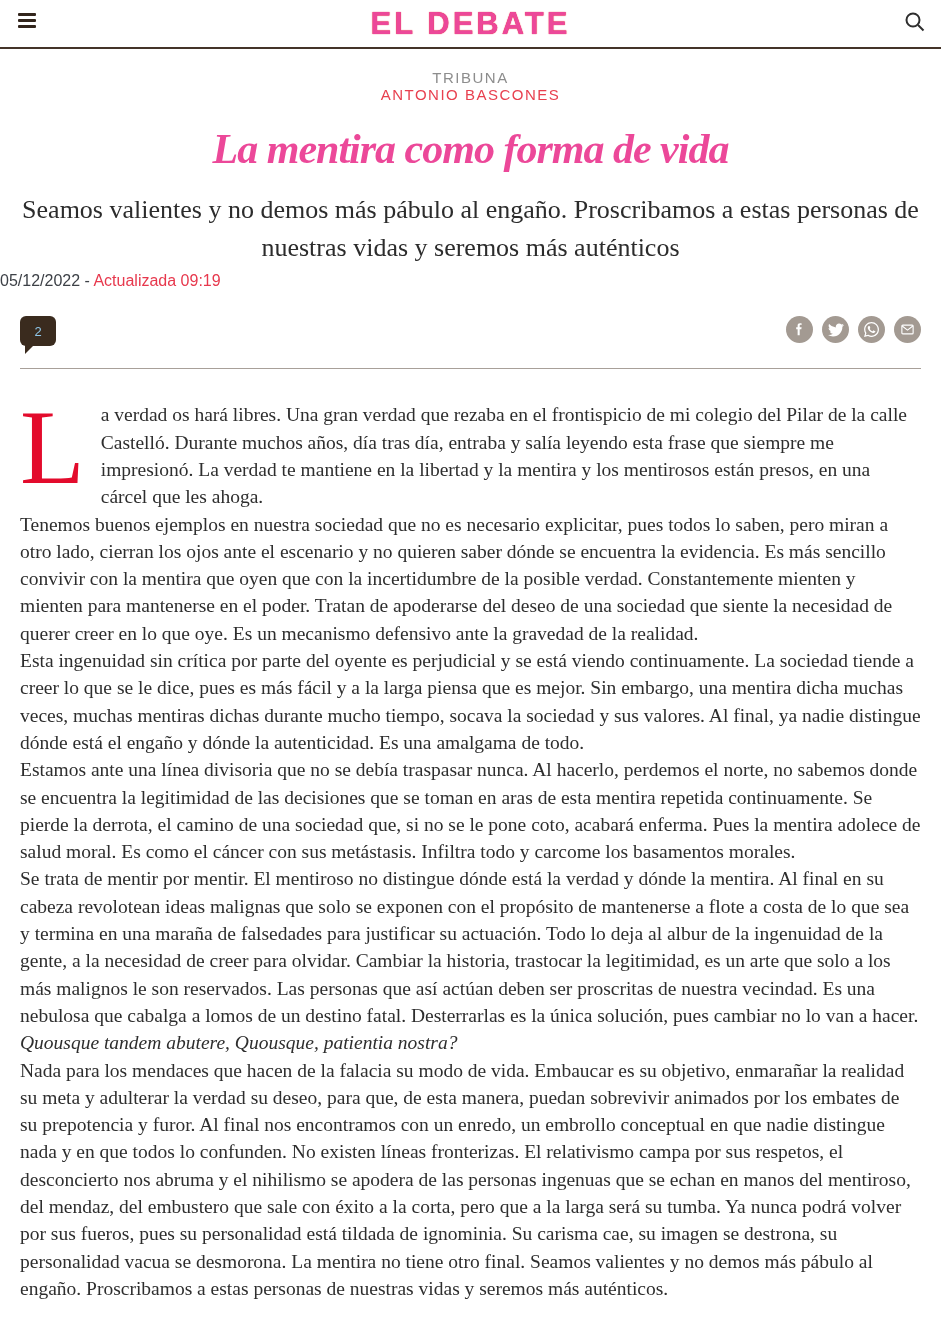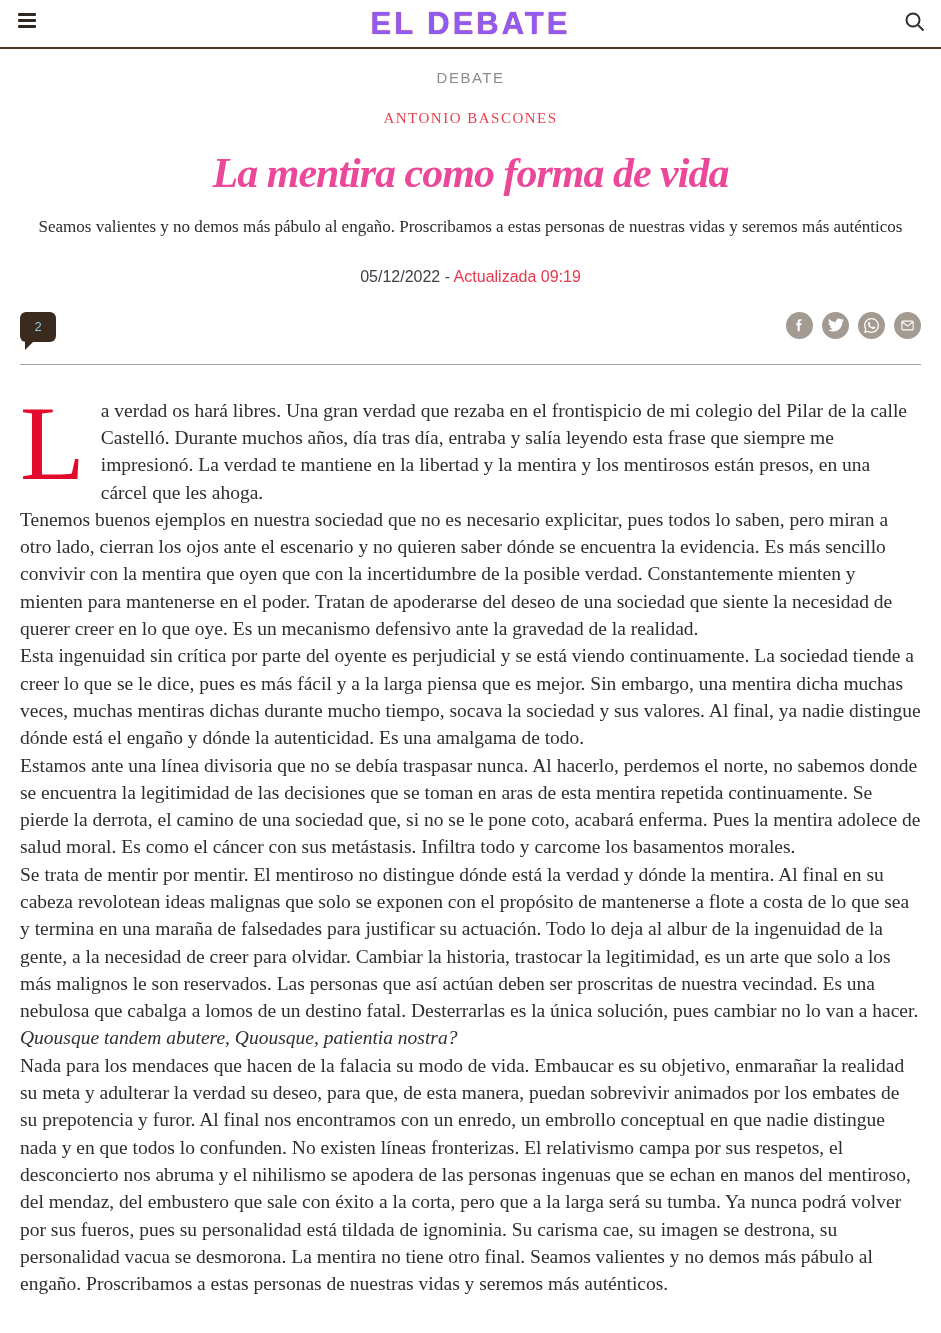--- a/index.html
+++ b/index.html
@@ -12,47 +12,47 @@
   
   .site-header {
     position:relative; height:49px;
     border-bottom:2px solid #443429;
     display:flex; align-items:center; justify-content:center;
   }
   .hamburger { position:absolute; left:18px; top:13px; width:18px; cursor:pointer; }
   .hamburger .bar { height:3px; background:#32251c; margin-bottom:3px; border-radius:1px; }
   .logo {
     font-family:"Liberation Sans", sans-serif; font-weight:bold;
-    font-size:31px; letter-spacing:3px; color:#8b5cf6; cursor:pointer;
+    font-size:31px; letter-spacing:3px; color:#ec4899; cursor:pointer;
     text-shadow:0 0 1px #e30613;
   }
   .search-btn { position:absolute; right:14px; top:10px; cursor:pointer; }
 
   
   .kicker {
     margin-top:20px; text-align:center;
     font-family:"Liberation Sans", sans-serif; font-size:15px;
     letter-spacing:1.5px; color:#8d8d8d;
   }
   .author-link {
-    margin-top:24px; text-align:center;
-    font-family:Liberation Serif, serif; font-size:15px;
+    margin-top:0; text-align:center;
+    font-family:Liberation Sans, sans-serif; font-size:15px;
     letter-spacing:1.5px; color:#e8404f; cursor:pointer;
   }
   .headline {
     margin:22px auto 0; text-align:center;
     font-style:italic; font-weight:600; font-size:42px; color:#ec4899;
     letter-spacing:-1px;
   }
   .subheadline {
     margin:18px auto 0; max-width:905px; text-align:center;
-    font-size:17px; line-height:1.45; color:#2c2c2c;
+    font-size:26px; line-height:1.45; color:#2c2c2c;
   }
   .dateline {
-    margin-top:28px; text-align:center;
+    margin-top:6px; text-align:left;
     font-family:"Liberation Sans", sans-serif; font-size:16px; color:#3d4147;
   }
   .dateline .updated { color:#e7384d; }
 
   
   .toolbar {
     display:flex; justify-content:space-between; align-items:flex-start;
     padding:0 20px; margin-top:26px;
   }
   .comment-badge {
@@ -96,21 +96,21 @@
   </div>
   <div class="logo">EL DEBATE</div>
   <div class="search-btn">
     <svg width="24" height="24" viewBox="0 0 24 24" fill="none" stroke="#2e2e2e" stroke-width="2">
       <circle cx="10" cy="10" r="6.5"></circle>
       <line x1="15" y1="15" x2="20.5" y2="20.5"></line>
     </svg>
   </div>
 </header>
 
-<div class="kicker">DEBATE</div>
+<div class="kicker">TRIBUNA</div>
 <div class="author-link">ANTONIO BASCONES</div>
 <h1 class="headline">La mentira como forma de vida</h1>
 <div class="subheadline">Seamos valientes y no demos más pábulo al engaño. Proscribamos a estas personas de nuestras vidas y seremos más auténticos</div>
 <div class="dateline"><span>05/12/2022</span><span> - </span><span class="updated">Actualizada 09:19</span></div>
 
 <div class="toolbar">
   <div class="comment-badge">
     <span>2</span>
   </div>
   <div class="share-icons">

